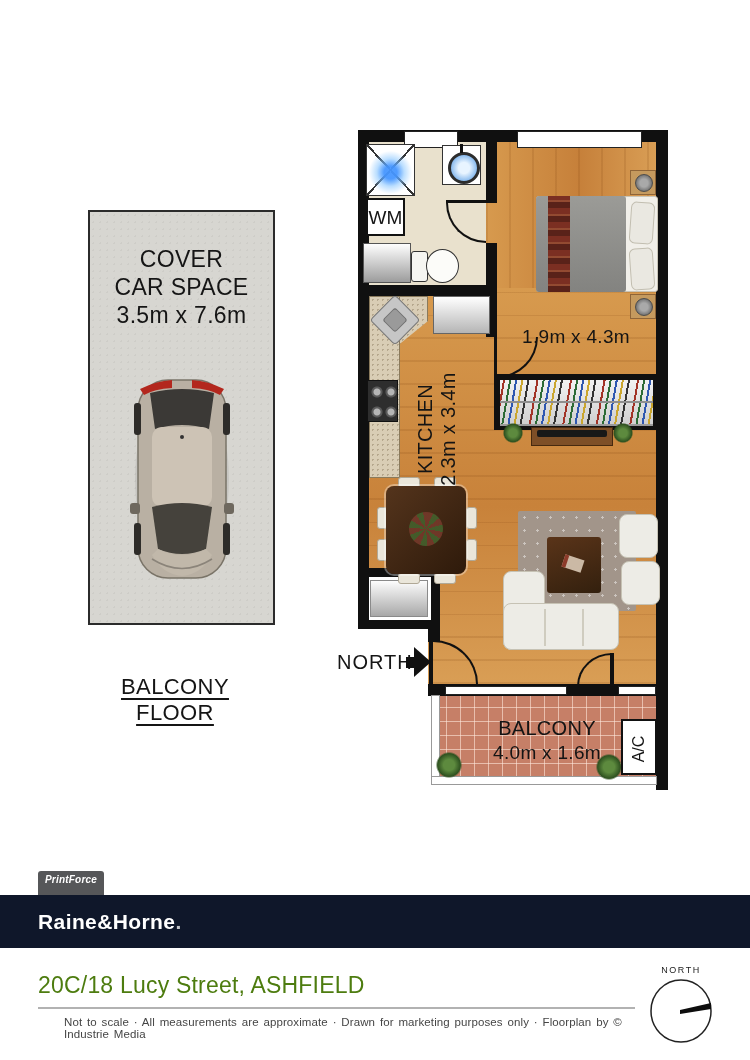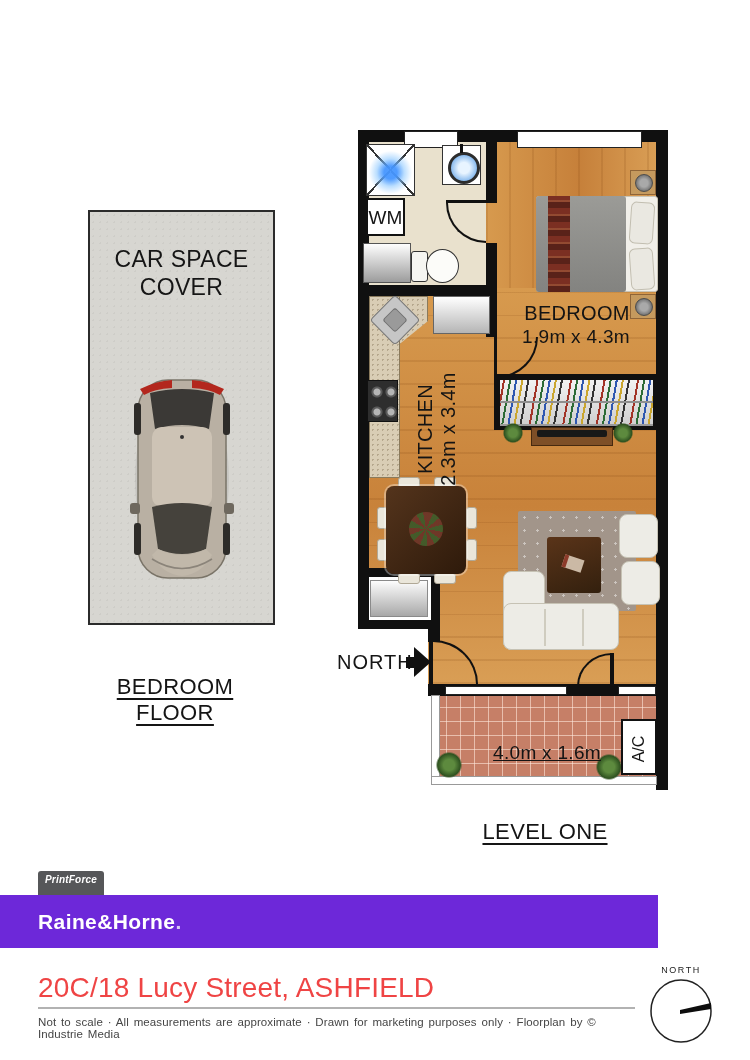--- a/index.html
+++ b/index.html
@@ -94,59 +94,60 @@
   .carspace{background-image:radial-gradient(rgba(0,0,0,.045) 1px, transparent 1px);
       background-size:7px 7px;background-color:#d7d6d1;border:2px solid #2b2b2b;box-sizing:border-box;}
   .cs-text{font-size:23px;line-height:28px;text-align:center;letter-spacing:.3px;}
 
   
   .badge{background:#565759;border-radius:3px;color:#fff;font-size:10px;font-weight:bold;
          font-style:italic;text-align:center;line-height:17px;letter-spacing:.2px;}
   .brandbar{background:#F7A41F;}
   .brandtext{color:#fff;font-size:21px;font-weight:bold;letter-spacing:.4px;line-height:53px;}
   .brandtext .dot{opacity:.75;}
-  .address{font-size:28px;color:#ef4444;letter-spacing:.2px;font-weight:400;}
+  .address{font-size:23px;color:#4d7c0f;letter-spacing:.2px;font-weight:400;}
   .divider{background:#b2b2b2;}
-  .disclaimer{font-size:11.5px;color:#454545;letter-spacing:.1px;word-spacing:1.5px;}
+  .disclaimer{font-size:11.5px;color:#454545;letter-spacing:.1px;word-spacing:1.5px;margin-left:26px;}
 
   .entry-lbl{font-size:20px;letter-spacing:1px;}
   .arrow-stem{background:#111;}
   .arrow-head{width:0;height:0;border-left:17px solid #111;border-top:15px solid transparent;border-bottom:15px solid transparent;}
   .acbox{background:#fff;border:2px solid #111;box-sizing:border-box;}
 </style>
 </head>
 <body>
 
 <div class="page">
 
   <div class="abs carspace" style="left:88px;top:210px;width:187px;height:415px;">
     <div class="abs cs-text" style="left:0;top:33px;width:183px;">
+      <div>COVER</div>
       <div>CAR SPACE</div>
-      <div>COVER</div>
+      <div>3.5m x 7.6m</div>
     </div>
     <svg class="abs" style="left:40px;top:165px;" width="104" height="205" viewBox="0 0 104 205">
       <ellipse cx="52" cy="102" rx="47" ry="99" fill="rgba(0,0,0,0.07)"></ellipse>
       <rect x="8" y="3" width="88" height="198" rx="30" fill="#b9b0a3" stroke="#7a7468" stroke-width="1.5"></rect>
       <rect x="4" y="26" width="7" height="32" rx="3" fill="#2e2c29"></rect>
       <rect x="93" y="26" width="7" height="32" rx="3" fill="#2e2c29"></rect>
       <rect x="4" y="146" width="7" height="32" rx="3" fill="#2e2c29"></rect>
       <rect x="93" y="146" width="7" height="32" rx="3" fill="#2e2c29"></rect>
       <path d="M10,12 Q26,4 42,3 L42,11 Q24,12 14,18 Z" fill="#b3271d"></path>
       <path d="M94,12 Q78,4 62,3 L62,11 Q80,12 90,18 Z" fill="#b3271d"></path>
       <path d="M20,16 Q52,8 84,16 L79,52 Q52,44 25,52 Z" fill="#3b3936"></path>
       <rect x="22" y="50" width="60" height="80" rx="10" fill="#cdc3b5"></rect>
       <circle cx="52" cy="60" r="2" fill="#333"></circle>
       <path d="M22,130 Q52,122 82,130 L76,172 Q52,182 28,172 Z" fill="#45423c"></path>
       <path d="M28,172 Q52,184 76,172 L82,178 Q72,197 52,199 Q32,197 22,178 Z" fill="#c1b8aa"></path>
       <path d="M22,182 Q52,201 82,182" stroke="#8b847a" fill="none" stroke-width="1.5"></path>
       <rect x="0" y="126" width="10" height="11" rx="3" fill="#6e685e"></rect>
       <rect x="94" y="126" width="10" height="11" rx="3" fill="#6e685e"></rect>
     </svg>
   </div>
-  <div class="abs title" style="left:85px;top:674px;width:180px;">BEDROOM FLOOR</div>
+  <div class="abs title" style="left:85px;top:674px;width:180px;">BALCONY FLOOR</div>
 
   <div class="abs ens-floor" style="left:369px;top:142px;width:117px;height:146px;"></div>
   <div class="abs wood-v" style="left:486px;top:142px;width:170px;height:285px;"></div>
   <div class="abs wood-h" style="left:369px;top:288px;width:287px;height:396px;"></div>
 
   <div class="abs" style="left:350px;top:629px;width:78px;height:67px;background:#fff;"></div>
 
   <div class="abs wall" style="left: 358px; top: 568px; width: 82px; height: 61px; background: rgb(16, 16, 16);"></div>
   <div class="abs" style="left:367px;top:577px;width:64px;height:43px;background:#fff;"></div>
   <div class="abs shelf" style="left:370px;top:580px;width:58px;height:37px;"></div>
@@ -238,37 +239,36 @@
     <div class="seatline" style="position:absolute;left:40px;top:5px;width:1.5px;height:37px;"></div>
     <div class="seatline" style="position:absolute;left:78px;top:5px;width:1.5px;height:37px;"></div>
   </div>
 
   <div class="abs plant" style="left:436px;top:752px;width:26px;height:26px;"></div>
   <div class="abs plant" style="left:596px;top:754px;width:26px;height:26px;"></div>
   <div class="abs acbox" style="left:621px;top:719px;width:36px;height:56px;">
     <div class="abs" style="left:-11px;top:19px;width:54px;height:18px;transform:rotate(-90deg);font-size:16px;text-align:center;">A/C</div>
   </div>
 
-  <div class="abs lbl" style="left:500px;top:302px;width:154px;font-size:20px;">BEDROOM</div>
   <div class="abs lbl" style="left:500px;top:326px;width:152px;font-size:19px;">1.9m x 4.3m</div>
   <div class="abs lbl" style="left:357px;top:406px;width:160px;height:46px;font-size:20px;line-height:23px;transform:rotate(-90deg);">
     <div>KITCHEN</div>
     <div>2.3m x 3.4m</div>
   </div>
-  <div class="abs lbl" style="left:462px;top:742px;width:170px;font-size:19px;text-decoration:underline;">4.0m x 1.6m</div>
+  <div class="abs lbl" style="left:462px;top:717px;width:170px;font-size:20px;">BALCONY</div>
+  <div class="abs lbl" style="left:462px;top:742px;width:170px;font-size:19px;">4.0m x 1.6m</div>
 
   <div class="abs entry-lbl" style="left:337px;top:651px;">NORTH</div>
   <div class="abs arrow-stem" style="left:406px;top:657px;width:9px;height:11px;"></div>
   <div class="abs arrow-head" style="left:414px;top:647px;"></div>
 
-  <div class="abs title" style="left:455px;top:819px;width:180px;">LEVEL ONE</div>
 
   <div class="abs badge" style="left:38px;top:871px;width:66px;height:32px;">PrintForce</div>
 
-  <div class="abs brandbar" style="left: 0px; top: 895px; width: 658px; height: 53px; background: #6d28d9;">
+  <div class="abs brandbar" style="left: 0px; top: 895px; width: 750px; height: 53px; background: #0f172a;">
     <div class="brandtext" style="position:absolute;left:38px;top:0;">
       <span>Raine&amp;Horne</span><span class="dot">.</span>
     </div>
   </div>
 
   <div class="abs address" style="left:38px;top:972px;width:560px;">20C/18 Lucy Street, ASHFIELD</div>
   <div class="abs divider" style="left:38px;top:1007px;width:597px;height:2px;"></div>
   <div class="abs disclaimer" style="left:38px;top:1016px;width:600px;">Not to scale  ·  All measurements are approximate  ·  Drawn for marketing purposes only  ·  Floorplan by © Industrie Media</div>
 
   <svg class="abs" style="left:646px;top:960px;" width="72" height="90" viewBox="0 0 72 90">

